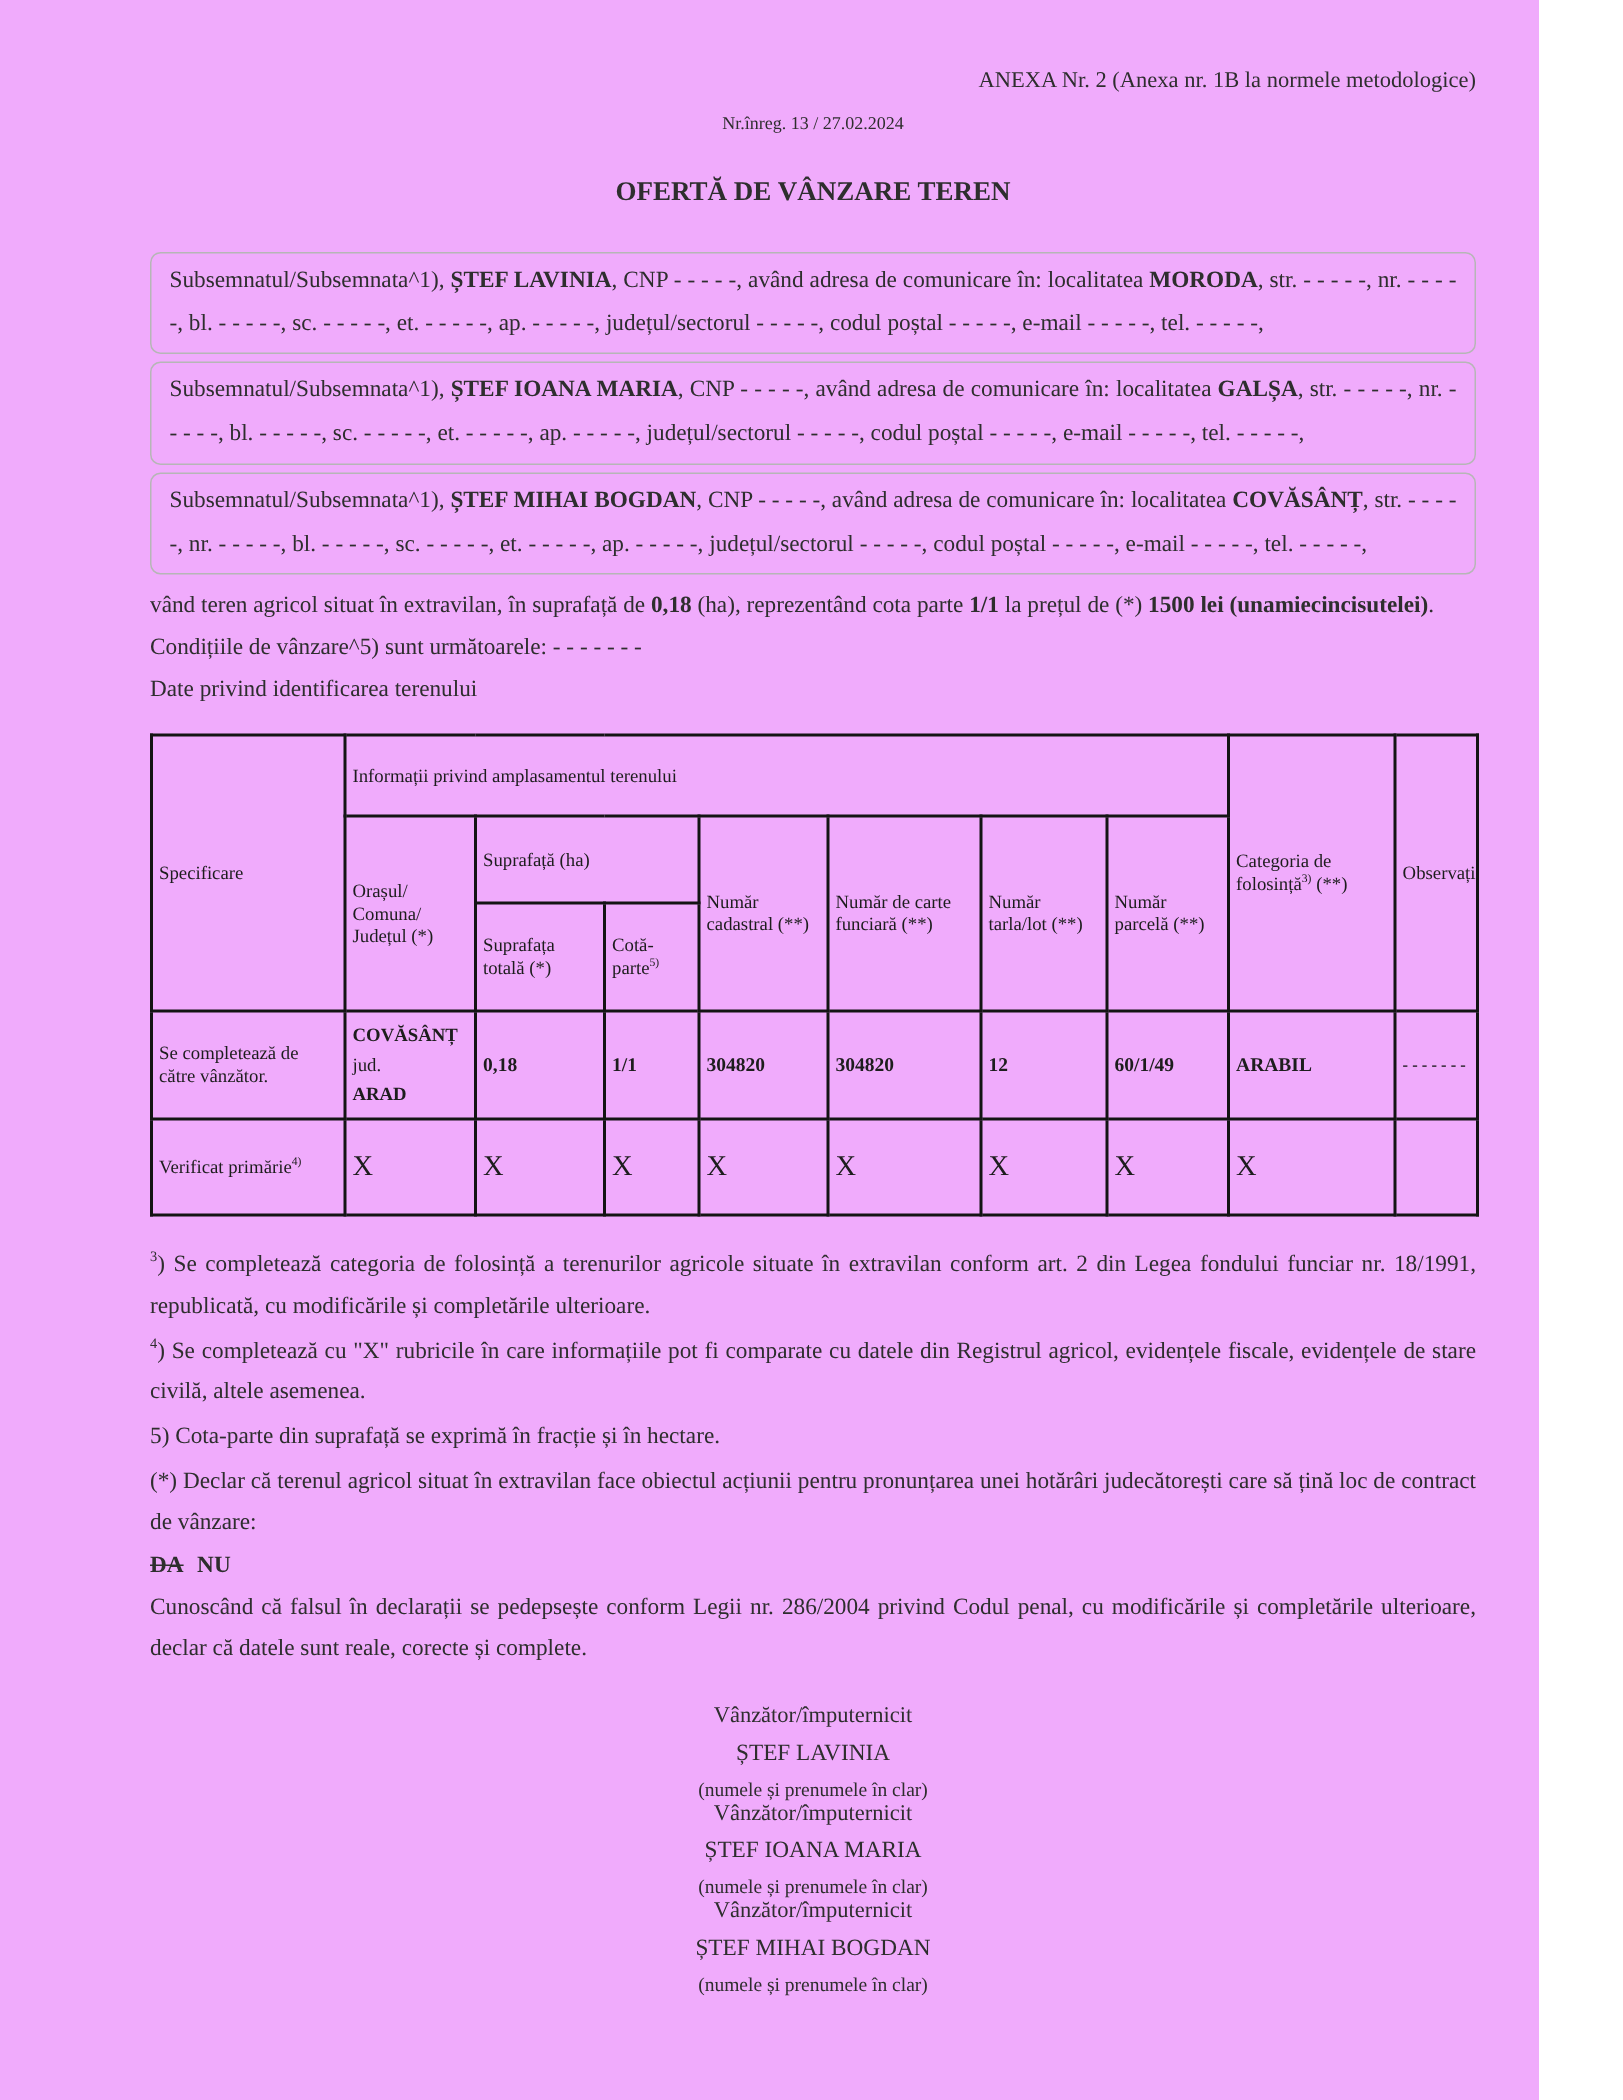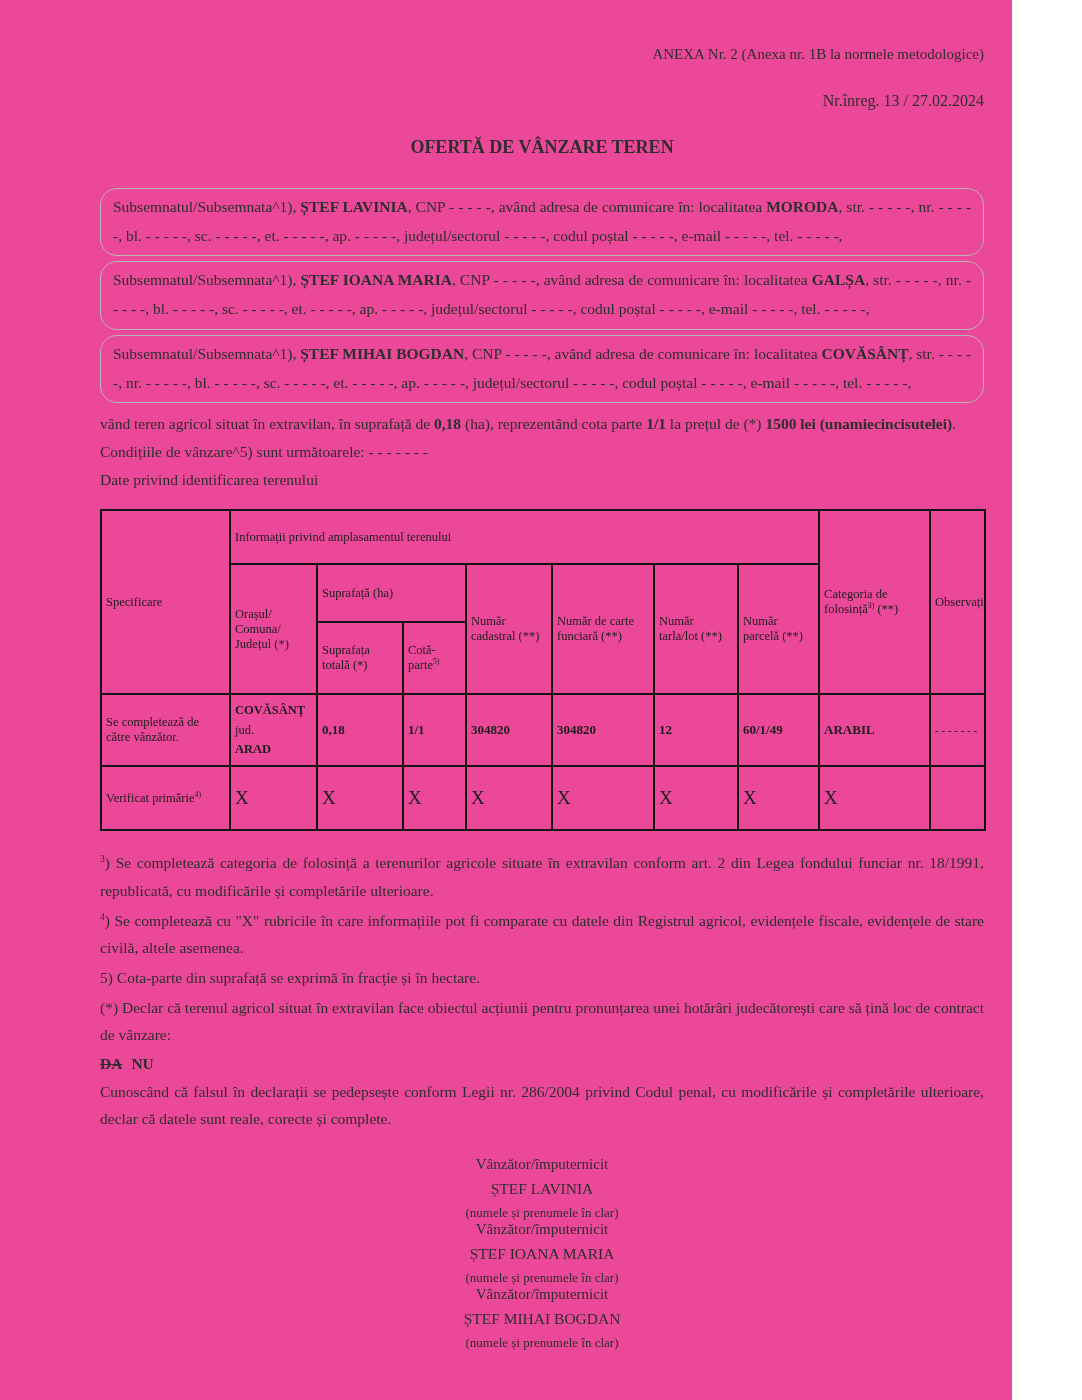--- a/index.html
+++ b/index.html
@@ -1,33 +1,34 @@
 <!DOCTYPE html>
 <html><head>
 <meta charset="utf-8">
 <style>
   html, body { margin:0; padding:0; background:#ffffff; }
   .page {
     position:relative;
     width:1012px; height:1400px;
-    background:#ec4899;
+    background:#f0abfc;
     font-family:"Liberation Serif", "DejaVu Serif", serif;
     color:#2e2e2e;
     overflow:hidden;
+    padding-left:14px;
   }
   .content { position:absolute; left:100px; top:0; width:884px; padding-top:46px; }
 
   .annex-line { text-align:right; font-size:15px; }
-  .reg-line   { text-align:right; font-size:16px; margin-top:29px; }
+  .reg-line   { text-align:center; font-size:12px; margin-top:12px; }
   .doc-title  { text-align:center; font-size:18px; font-weight:bold; margin-top:27px; }
 
   .boxes { margin-top:30px; }
   .seller-box {
     border:1px solid #b6b6b6;
-    border-radius:17px;
+    border-radius:7px;
     padding:3px 12px 5px 12px;
     margin-bottom:5px;
     font-size:15.5px;
     line-height:1.88;
     text-align:justify;
   }
   .bold { font-weight:bold; }
 
   .sale-paragraph { margin-top:7px; font-size:15.5px; line-height:1.8; text-align:justify; }
   .plain-line     { font-size:15.5px; line-height:1.8; }

